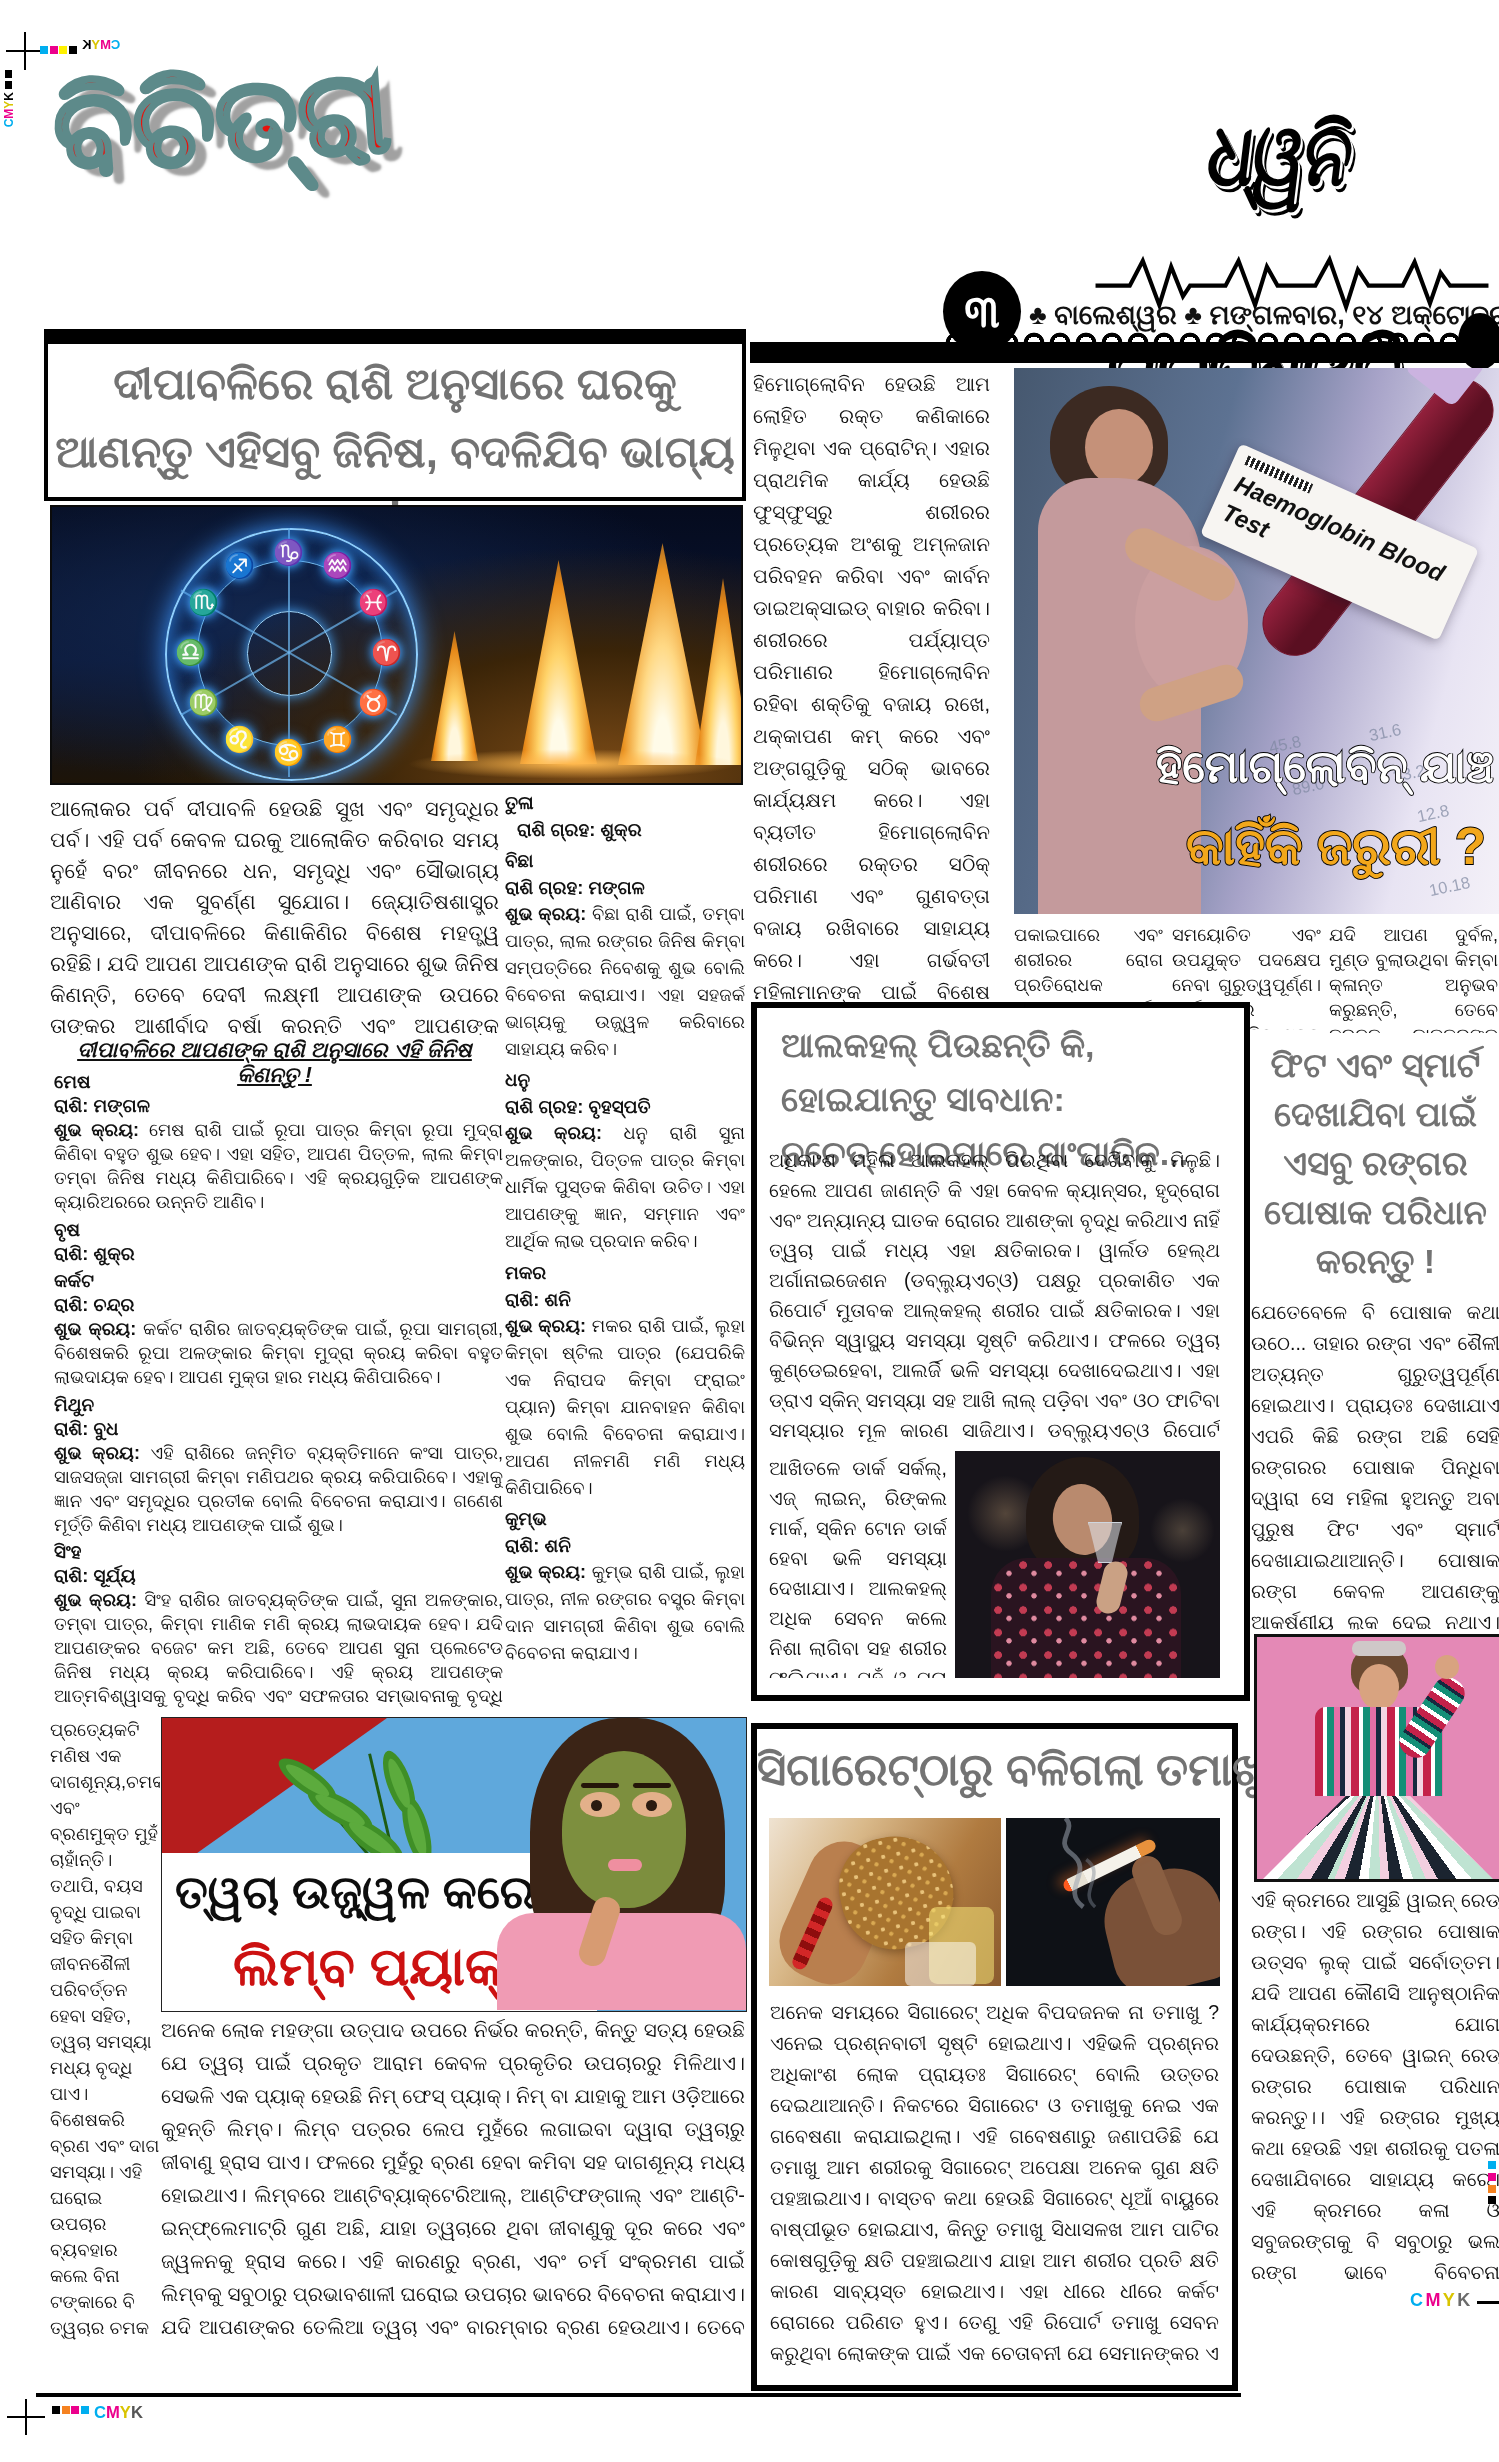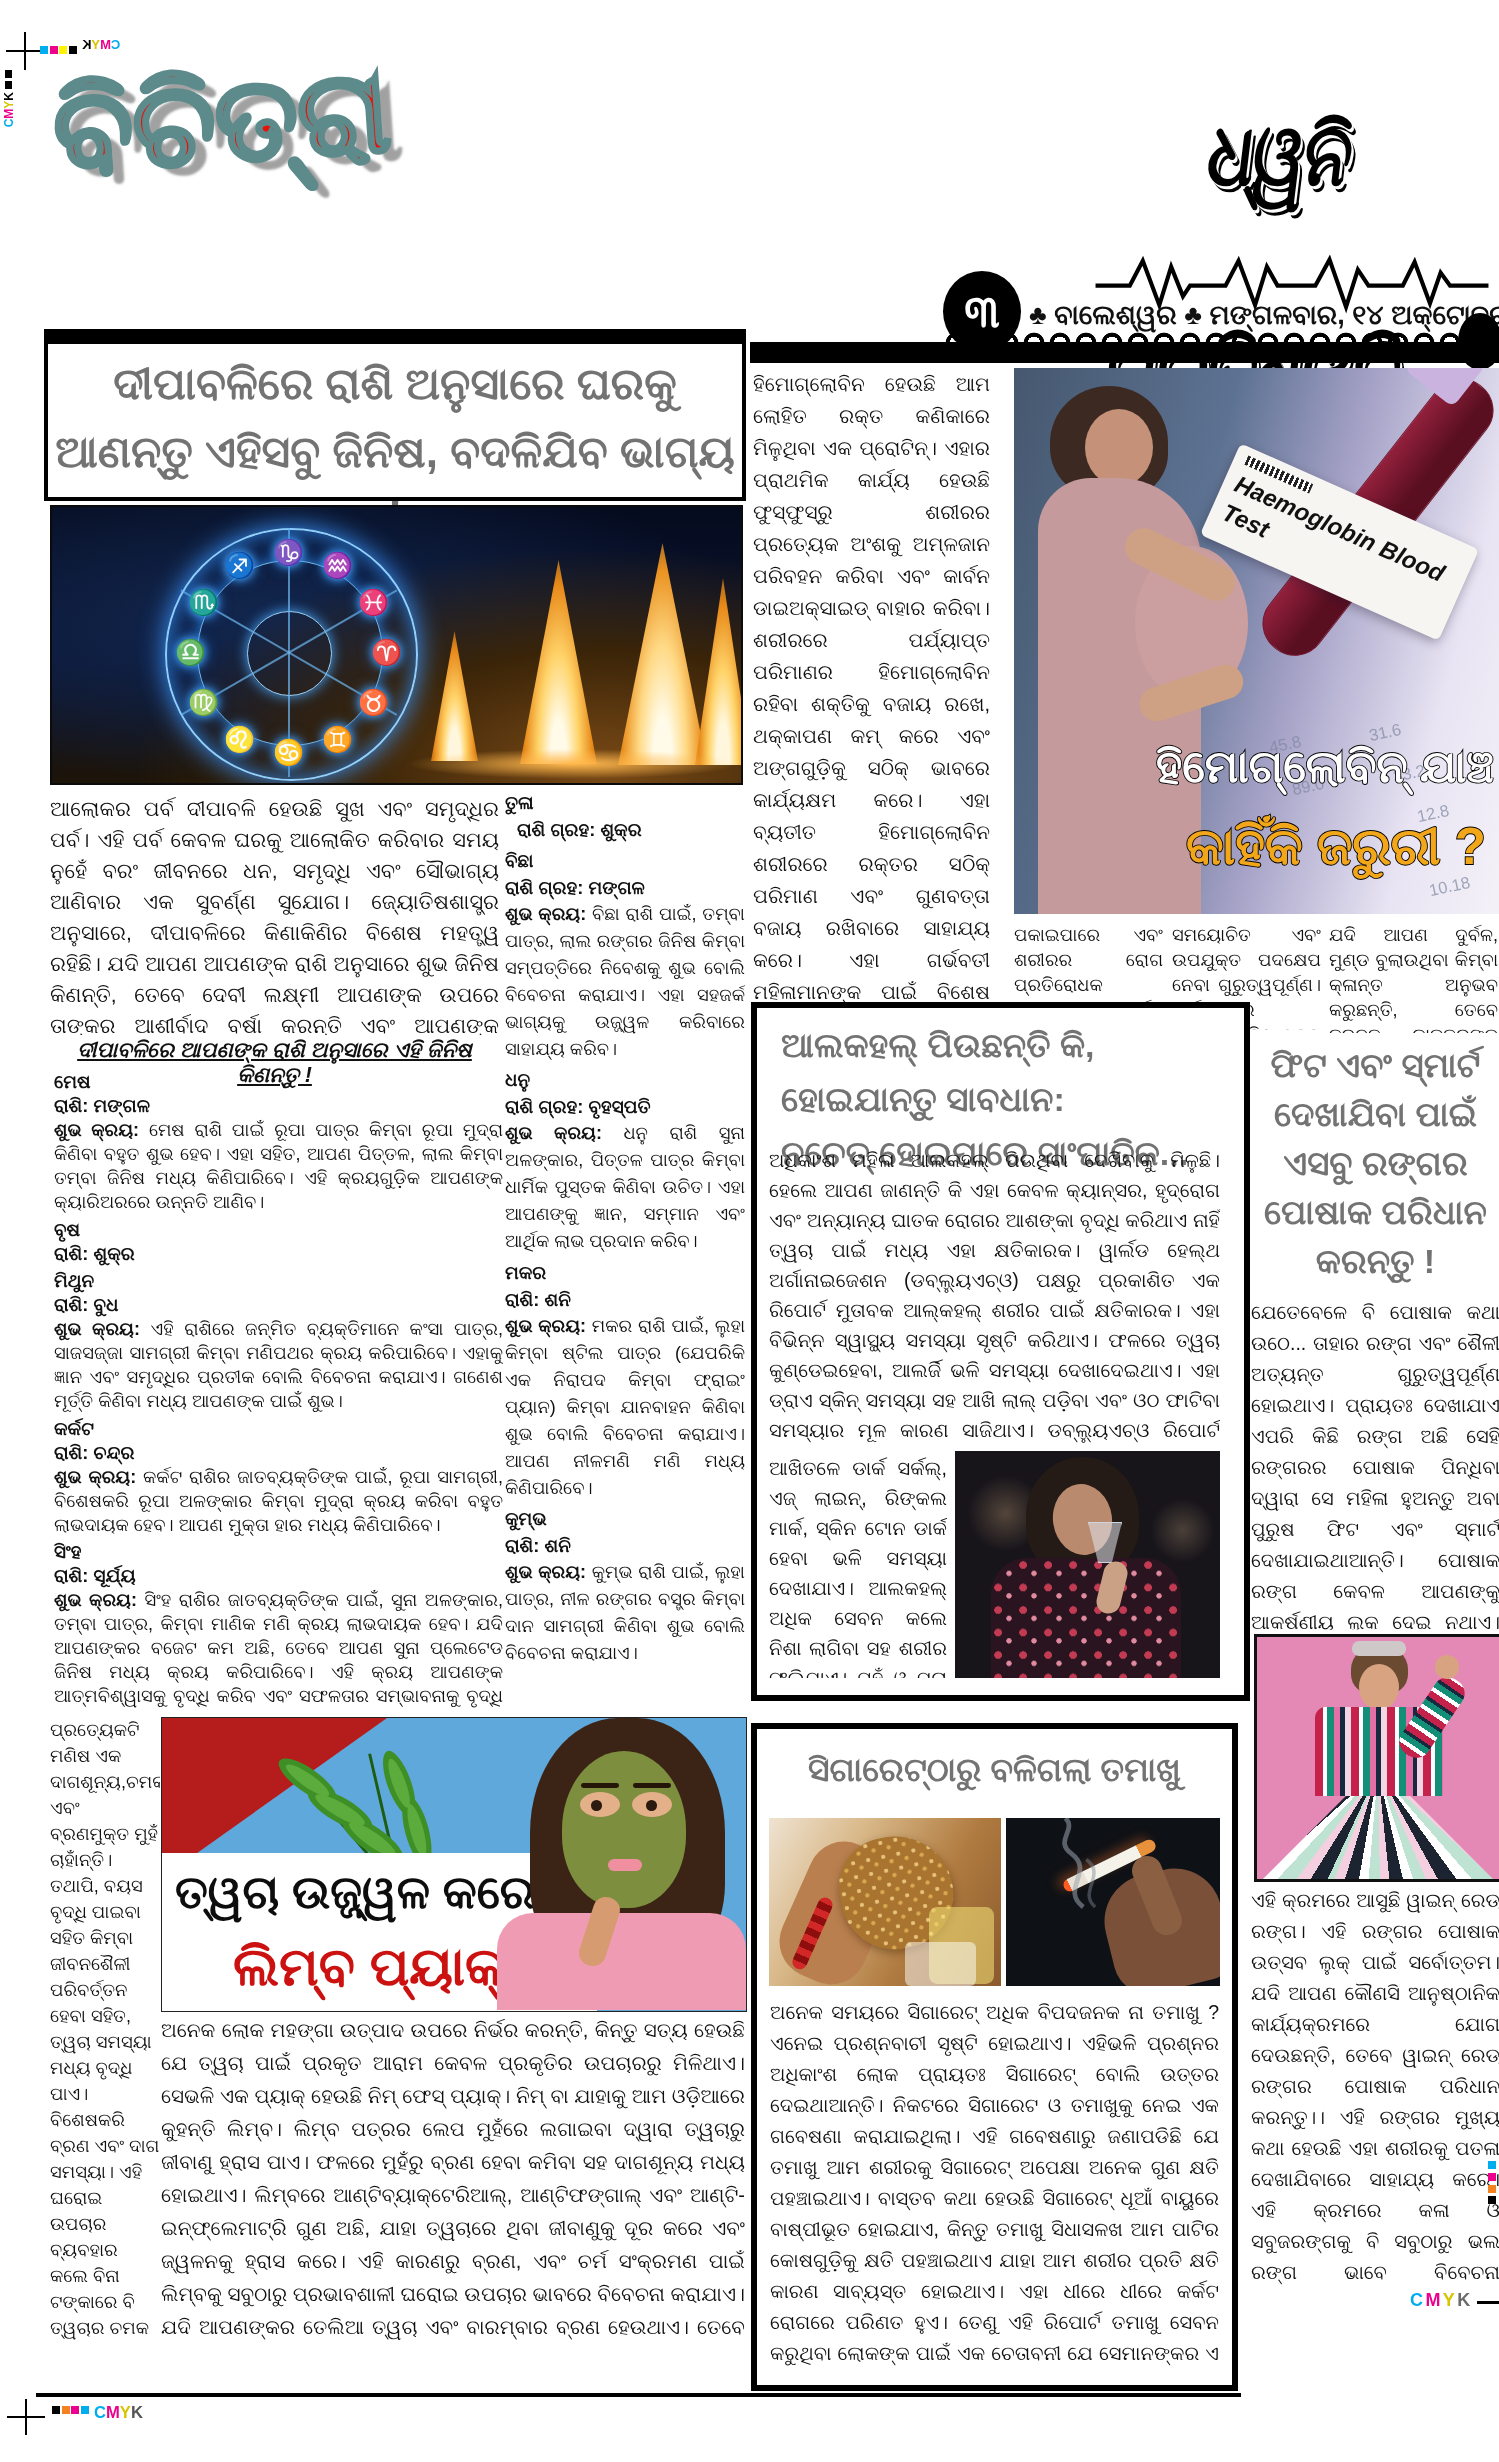--- a/index.html
+++ b/index.html
@@ -124,28 +124,28 @@
     <div class="zentry">
       <div class="zsign">ମେଷ</div>
       <div class="zplanet">ରାଶି: ମଙ୍ଗଳ</div>
       <div class="ztext"><span class="b">ଶୁଭ କ୍ରୟ:</span> <span>ମେଷ ରାଶି ପାଇଁ ରୂପା ପାତ୍ର କିମ୍ବା ରୂପା ମୁଦ୍ରା କିଣିବା ବହୁତ ଶୁଭ ହେବ। ଏହା ସହିତ, ଆପଣ ପିତ୍ତଳ, ଲାଲ କିମ୍ବା ତମ୍ବା ଜିନିଷ ମଧ୍ୟ କିଣିପାରିବେ। ଏହି କ୍ରୟଗୁଡ଼ିକ ଆପଣଙ୍କ କ୍ୟାରିଅରରେ ଉନ୍ନତି ଆଣିବ।</span></div>
     </div>
     <div class="zentry">
       <div class="zsign">ବୃଷ</div>
       <div class="zplanet">ରାଶି: ଶୁକ୍ର</div>
     </div>
     <div class="zentry">
+      <div class="zsign">କର୍କଟ</div>
+      <div class="zplanet">ରାଶି: ଚନ୍ଦ୍ର</div>
+      <div class="ztext"><span class="b">ଶୁଭ କ୍ରୟ:</span> <span>କର୍କଟ ରାଶିର ଜାତବ୍ୟକ୍ତିଙ୍କ ପାଇଁ, ରୂପା ସାମଗ୍ରୀ, ବିଶେଷକରି ରୂପା ଅଳଙ୍କାର କିମ୍ବା ମୁଦ୍ରା କ୍ରୟ କରିବା ବହୁତ ଲାଭଦାୟକ ହେବ। ଆପଣ ମୁକ୍ତା ହାର ମଧ୍ୟ କିଣିପାରିବେ।</span></div>
+    </div>
+    <div class="zentry">
       <div class="zsign">ମିଥୁନ</div>
       <div class="zplanet">ରାଶି: ବୁଧ</div>
       <div class="ztext"><span class="b">ଶୁଭ କ୍ରୟ:</span> <span>ଏହି ରାଶିରେ ଜନ୍ମିତ ବ୍ୟକ୍ତିମାନେ କଂସା ପାତ୍ର, ସାଜସଜ୍ଜା ସାମଗ୍ରୀ କିମ୍ବା ମଣିପଥର କ୍ରୟ କରିପାରିବେ। ଏହାକୁ ଜ୍ଞାନ ଏବଂ ସମୃଦ୍ଧିର ପ୍ରତୀକ ବୋଲି ବିବେଚନା କରାଯାଏ। ଗଣେଶ ମୂର୍ତ୍ତି କିଣିବା ମଧ୍ୟ ଆପଣଙ୍କ ପାଇଁ ଶୁଭ।</span></div>
-    </div>
-    <div class="zentry">
-      <div class="zsign">କର୍କଟ</div>
-      <div class="zplanet">ରାଶି: ଚନ୍ଦ୍ର</div>
-      <div class="ztext"><span class="b">ଶୁଭ କ୍ରୟ:</span> <span>କର୍କଟ ରାଶିର ଜାତବ୍ୟକ୍ତିଙ୍କ ପାଇଁ, ରୂପା ସାମଗ୍ରୀ, ବିଶେଷକରି ରୂପା ଅଳଙ୍କାର କିମ୍ବା ମୁଦ୍ରା କ୍ରୟ କରିବା ବହୁତ ଲାଭଦାୟକ ହେବ। ଆପଣ ମୁକ୍ତା ହାର ମଧ୍ୟ କିଣିପାରିବେ।</span></div>
     </div>
     <div class="zentry">
       <div class="zsign">ସିଂହ</div>
       <div class="zplanet">ରାଶି: ସୂର୍ଯ୍ୟ</div>
       <div class="ztext"><span class="b">ଶୁଭ କ୍ରୟ:</span> <span>ସିଂହ ରାଶିର ଜାତବ୍ୟକ୍ତିଙ୍କ ପାଇଁ, ସୁନା ଅଳଙ୍କାର, ତମ୍ବା ପାତ୍ର, କିମ୍ବା ମାଣିକ ମଣି କ୍ରୟ ଲାଭଦାୟକ ହେବ। ଯଦି ଆପଣଙ୍କର ବଜେଟ କମ ଅଛି, ତେବେ ଆପଣ ସୁନା ପ୍ଲେଟେଡ ଜିନିଷ ମଧ୍ୟ କ୍ରୟ କରିପାରିବେ। ଏହି କ୍ରୟ ଆପଣଙ୍କ ଆତ୍ମବିଶ୍ୱାସକୁ ବୃଦ୍ଧି କରିବ ଏବଂ ସଫଳତାର ସମ୍ଭାବନାକୁ ବୃଦ୍ଧି କରିବ।</span></div>
     </div>
 
   </div>
 
   <div class="abs" style="left:505px;top:789px;width:240px;height:922px;overflow:hidden;">
@@ -277,21 +277,21 @@
                   background-image:radial-gradient(circle 4.1px at 7.1px 7.1px,#c23b52 0 3.6px,transparent 4.1px),
                                    radial-gradient(circle 3px at 18px 15.4px,#e08aa0 0 2.4px,transparent 3px);
                   background-size:25px 22.5px;"></div>
       <div class="abs" style="left:133px;top:71px;width:32px;height:39px;background:rgba(225,232,240,.55);
                   clip-path:polygon(0 0,100% 0,70% 100%,30% 100%);border:1.2px solid #cfd6de;"></div>
       <div class="abs" style="left:145px;top:110px;width:24px;height:53px;background:#caa184;border-radius:12px;transform:rotate(14deg);"></div>
     </div>
   </div>
 
   <div class="abs" style="left:751px;top:1723px;width:475px;height:656px;border:6px solid #000;background:#fff;">
-    <div class="ctr hl" style="font-size:33px;line-height:70px;margin-top:6px;white-space:nowrap;">ସିଗାରେଟ୍ଠାରୁ ବଳିଗଲା ତମାଖୁ</div>
+    <div class="ctr hl" style="font-size:45px;line-height:70px;margin-top:6px;white-space:nowrap;">ସିଗାରେଟ୍ଠାରୁ ବଳିଗଲା ତମାଖୁ</div>
 
     <div class="photo" style="left:12px;top:89px;width:232px;height:168px;background:linear-gradient(120deg,#efe3d2 0%,#d9b98a 30%,#b07b40 65%,#8a5a2e 100%);">
       <div class="abs" style="left:24px;top:24px;width:89px;height:142px;background:#b97f4e;border-radius:36px;transform:rotate(24deg);"></div>
       <div class="abs" style="left:71px;top:18px;width:113px;height:113px;border-radius:46% 54% 50% 50%;background-color:#a8742f;
                   background-image:radial-gradient(circle 2.4px at 4.7px 4.7px,#e8c27a 0 1.8px,transparent 2.4px),
                                    radial-gradient(circle 2.4px at 12px 10.7px,#d9a952 0 1.8px,transparent 2.4px);
                   background-size:15.4px 14.2px;transform:rotate(-12deg);box-shadow:0 3.6px 8.3px rgba(60,30,0,.4);"></div>
       <div class="abs" style="left:36px;top:77px;width:15.4px;height:77px;border-radius:7.7px;transform:rotate(24deg);
                   background:repeating-linear-gradient(0deg,#d22727 0 7.1px,#8e0d0d 7.1px 14.2px);"></div>
       <div class="abs" style="left:160px;top:89px;width:65px;height:77px;background:rgba(245,230,120,.55);border-radius:8.3px;"></div>

